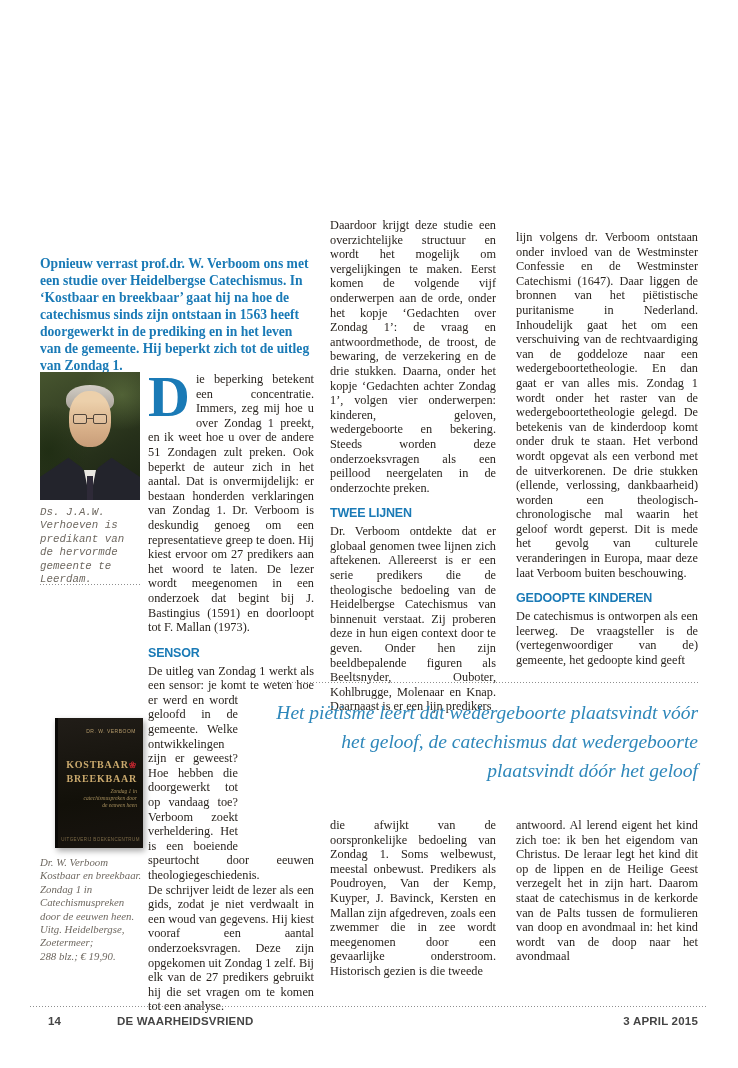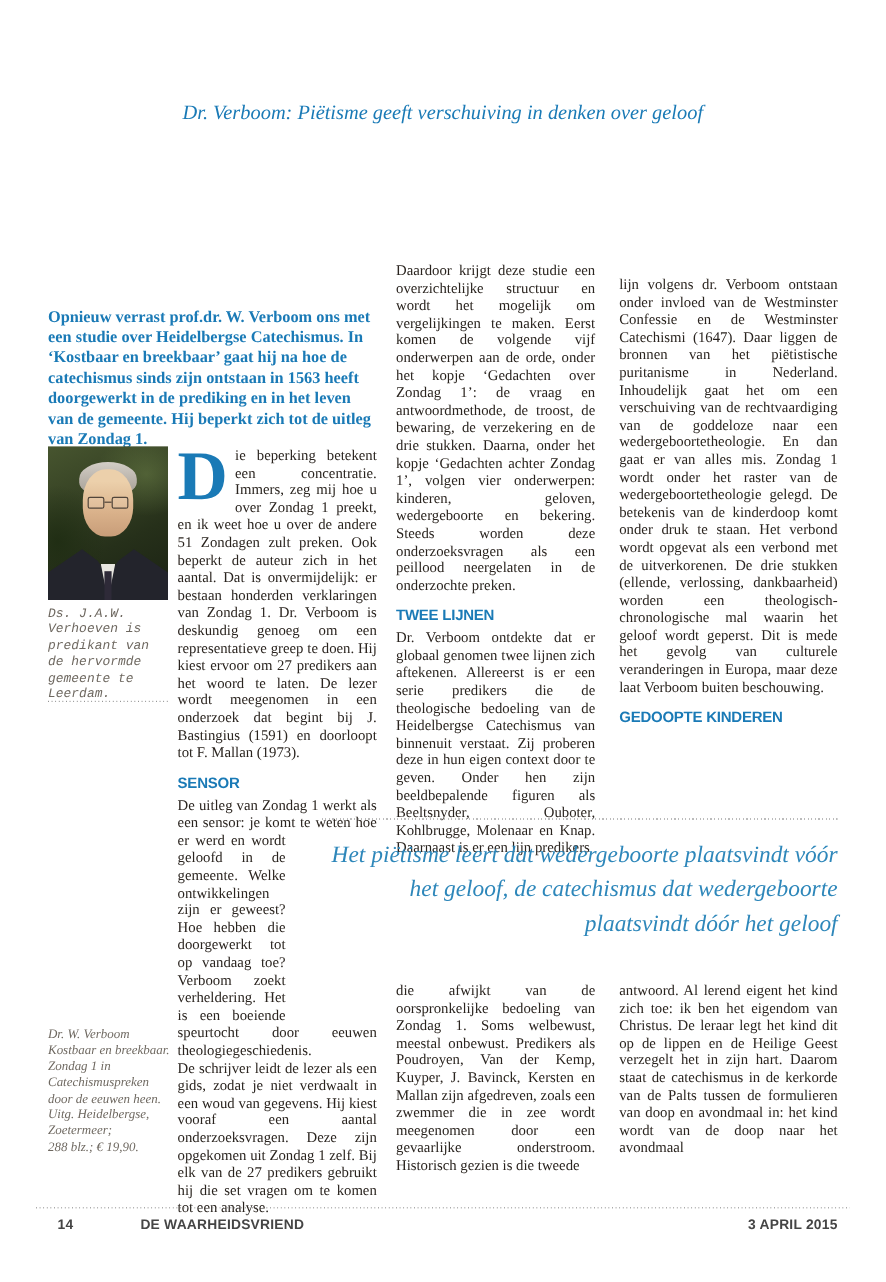--- a/index.html
+++ b/index.html
@@ -97,37 +97,45 @@
     color:#454545; letter-spacing:.2px; }
   #f-page { left:48px; }
   #f-mag  { left:117px; }
   #f-date { right:40px; }
 </style>
 </head>
 <body>
 
 <div id="page">
 
-  <div class="kicker">Dr. Verboom: Piëtisme geeft verschuiving in denken over geloof</div>
 
   <div class="intro">Opnieuw verrast prof.dr. W. Verboom ons met een studie over Heidelbergse Catechismus. In ‘Kostbaar en breekbaar’ gaat hij na hoe de catechismus sinds zijn ontstaan in 1563 heeft doorgewerkt in de prediking en in het leven van de gemeente. Hij beperkt zich tot de uitleg van Zondag 1.</div>
 
   <div class="photo">
     <div class="hair"></div>
     <div class="face"></div>
     <div class="lens l"></div>
     <div class="lens r"></div>
     <div class="bridge"></div>
     <div class="shoulders"></div>
     <div class="shirt"></div>
     <div class="tie"></div>
   </div>
   <div class="caption" id="photo-caption">Ds. J.A.W. Verhoeven is predikant van de hervormde gemeente te Leerdam.</div>
   <div class="dotted" id="rail-sep"></div>
 
+  <div class="book">
+    <div class="b-author">DR. W. VERBOOM</div>
+    <div class="b-title">
+      <span>KOSTBAAR</span><span class="b-flower">❀</span><br>
+      <span>BREEKBAAR</span>
+    </div>
+    <div class="b-sub">Zondag 1 in catechismuspreken door de eeuwen heen</div>
+    <div class="b-foot">UITGEVERIJ BOEKENCENTRUM</div>
+  </div>
   <div class="caption" id="book-caption">
     <div>Dr. W. Verboom</div>
     <div>Kostbaar en breekbaar. Zondag 1 in Catechismuspreken door de eeuwen heen.</div>
     <div>Uitg. Heidelbergse, Zoetermeer;</div>
     <div>288 blz.; € 19,90.</div>
   </div>
 
   <div class="col" id="col1">
     <p><span class="dropcap">D</span><span>ie beperking betekent een concentratie. Immers, zeg mij hoe u over Zondag 1 preekt, en ik weet hoe u over de andere 51 Zondagen zult preken. Ook beperkt de auteur zich in het aantal. Dat is onvermijdelijk: er bestaan honderden verklaringen van Zondag 1. Dr. Verboom is deskundig genoeg om een representatieve greep te doen. Hij kiest ervoor om 27 predikers aan het woord te laten. De lezer wordt meegenomen in een onderzoek dat begint bij J. Bastingius (1591) en doorloopt tot F. Mallan (1973).</span></p>
     <h3 class="sec-head">SENSOR</h3>
@@ -137,20 +145,21 @@
 
   <div class="col" id="col2a">
     <p>Daardoor krijgt deze studie een overzichtelijke structuur en wordt het mogelijk om vergelijkingen te maken. Eerst komen de volgende vijf onderwerpen aan de orde, onder het kopje ‘Gedachten over Zondag 1’: de vraag en antwoordmethode, de troost, de bewaring, de verzekering en de drie stukken. Daarna, onder het kopje ‘Gedachten achter Zondag 1’, volgen vier onderwerpen: kinderen, geloven, wedergeboorte en bekering. Steeds worden deze onderzoeksvragen als een peillood neergelaten in de onderzochte preken.</p>
     <h3 class="sec-head">TWEE LIJNEN</h3>
     <p>Dr. Verboom ontdekte dat er globaal genomen twee lijnen zich aftekenen. Allereerst is er een serie predikers die de theologische bedoeling van de Heidelbergse Catechismus van binnenuit verstaat. Zij proberen deze in hun eigen context door te geven. Onder hen zijn beeldbepalende figuren als Beeltsnyder, Ouboter, Kohlbrugge, Molenaar en Knap. Daarnaast is er een lijn predikers</p>
   </div>
 
   <div class="col" id="col3a">
     <p>lijn volgens dr. Verboom ontstaan onder invloed van de Westminster Confessie en de Westminster Catechismi (1647). Daar liggen de bronnen van het piëtistische puritanisme in Nederland. Inhoudelijk gaat het om een verschuiving van de rechtvaardiging van de goddeloze naar een wedergeboortetheologie. En dan gaat er van alles mis. Zondag 1 wordt onder het raster van de wedergeboortetheologie gelegd. De betekenis van de kinderdoop komt onder druk te staan. Het verbond wordt opgevat als een verbond met de uitverkorenen. De drie stukken (ellende, verlossing, dankbaarheid) worden een theologisch-chronologische mal waarin het geloof wordt geperst. Dit is mede het gevolg van culturele veranderingen in Europa, maar deze laat Verboom buiten beschouwing.</p>
     <h3 class="sec-head">GEDOOPTE KINDEREN</h3>
+    <p>De catechismus is ontworpen als een leerweg. De vraagsteller is de (vertegenwoordiger van de) gemeente, het gedoopte kind geeft</p>
   </div>
 
   <div class="pull-quote">Het piëtisme leert dat wedergeboorte plaatsvindt vóór het geloof, de catechismus dat wedergeboorte plaatsvindt dóór het geloof</div>
 
   <div class="col" id="col2b">
     <p>die afwijkt van de oorspronkelijke bedoeling van Zondag 1. Soms welbewust, meestal onbewust. Predikers als Poudroyen, Van der Kemp, Kuyper, J. Bavinck, Kersten en Mallan zijn afgedreven, zoals een zwemmer die in zee wordt meegenomen door een gevaarlijke onderstroom. Historisch gezien is die tweede</p>
   </div>
 
   <div class="col" id="col3b">
     <p>antwoord. Al lerend eigent het kind zich toe: ik ben het eigendom van Christus. De leraar legt het kind dit op de lippen en de Heilige Geest verzegelt het in zijn hart. Daarom staat de catechismus in de kerkorde van de Palts tussen de formulieren van doop en avondmaal in: het kind wordt van de doop naar het avondmaal</p>

